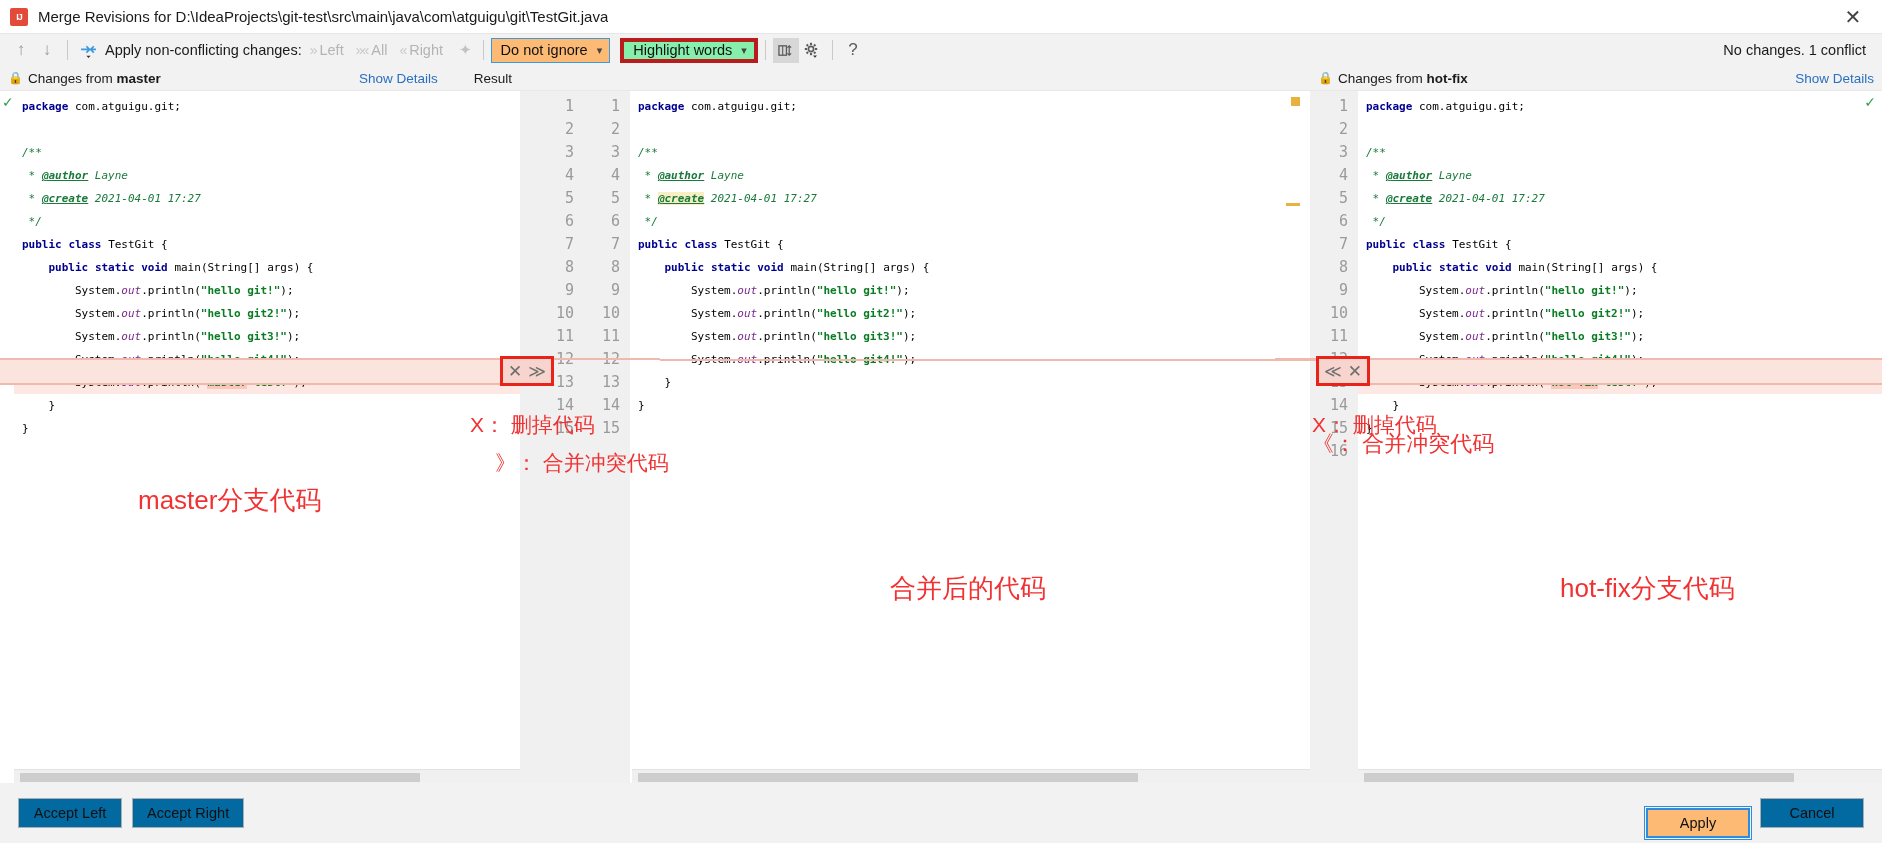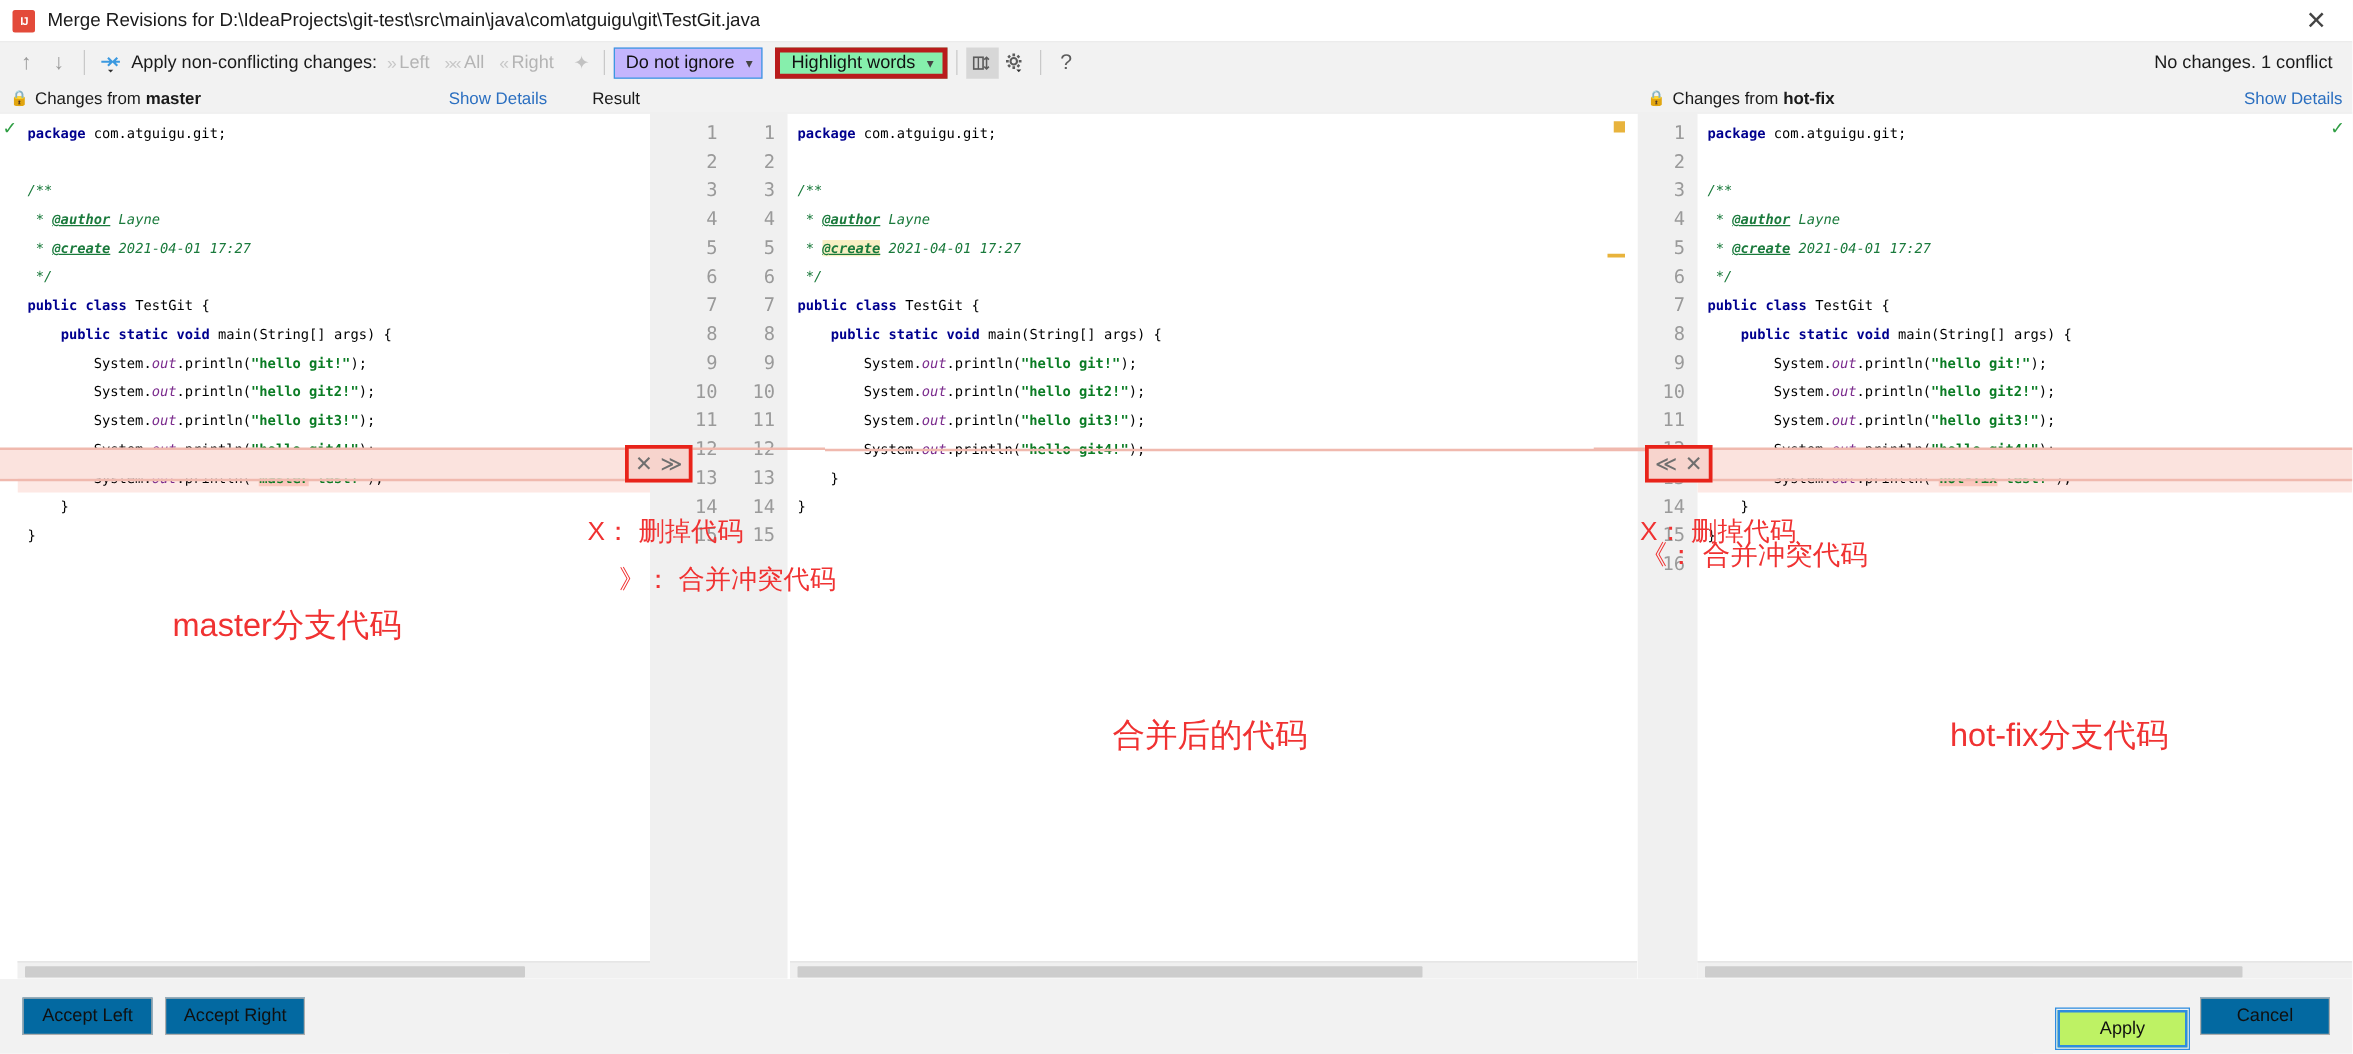--- a/index.html
+++ b/index.html
@@ -75,21 +75,21 @@
     white-space: nowrap;
   }
   .chev { color: #c8c8c8; font-size: 14px; letter-spacing: -2px; }
   .magic {
     color: #c2c2c2; font-size: 15px; margin: 0 4px;
   }
   .combo {
     height: 25px; display: flex; align-items: center;
     padding: 0 7px 0 9px;
     font-size: 14.5px; color: #111;
-    background: #c4b5fd; border: 1px solid #3b99e0;
+    background: #fdba74; border: 1px solid #3b99e0;
     white-space: nowrap; gap: 9px;
   }
   .combo.plain { background: #86efac; border: 4px solid #b91c1c; }
   .combo .caret { font-size: 11px; color: #444; }
   .icon-sq {
     width: 26px; height: 25px; display: flex;
     align-items: center; justify-content: center;
     color: #5c5c5c; font-size: 15px;
   }
   .icon-sq.active { background: #d7d7d7; }
@@ -242,21 +242,21 @@
   .btn {
     height: 30px; min-width: 104px;
     padding: 0 14px;
     background: #0369a1;
     border: 1px solid #adadad;
     font-size: 14.5px; color: #101010;
     display: flex; align-items: center; justify-content: center;
     font-family: "Liberation Sans", sans-serif;
   }
   .btn.primary {
-    background: #bef264;
+    background: #fdba74;
     border: 2px solid #2d8ce0;
     outline: 1px solid #2d8ce0;
     outline-offset: 1px;
     margin-top: 20px;
   }
   .bb-spacer { flex: 1 1 auto; }
 </style>
 </head>
 <body>
 

